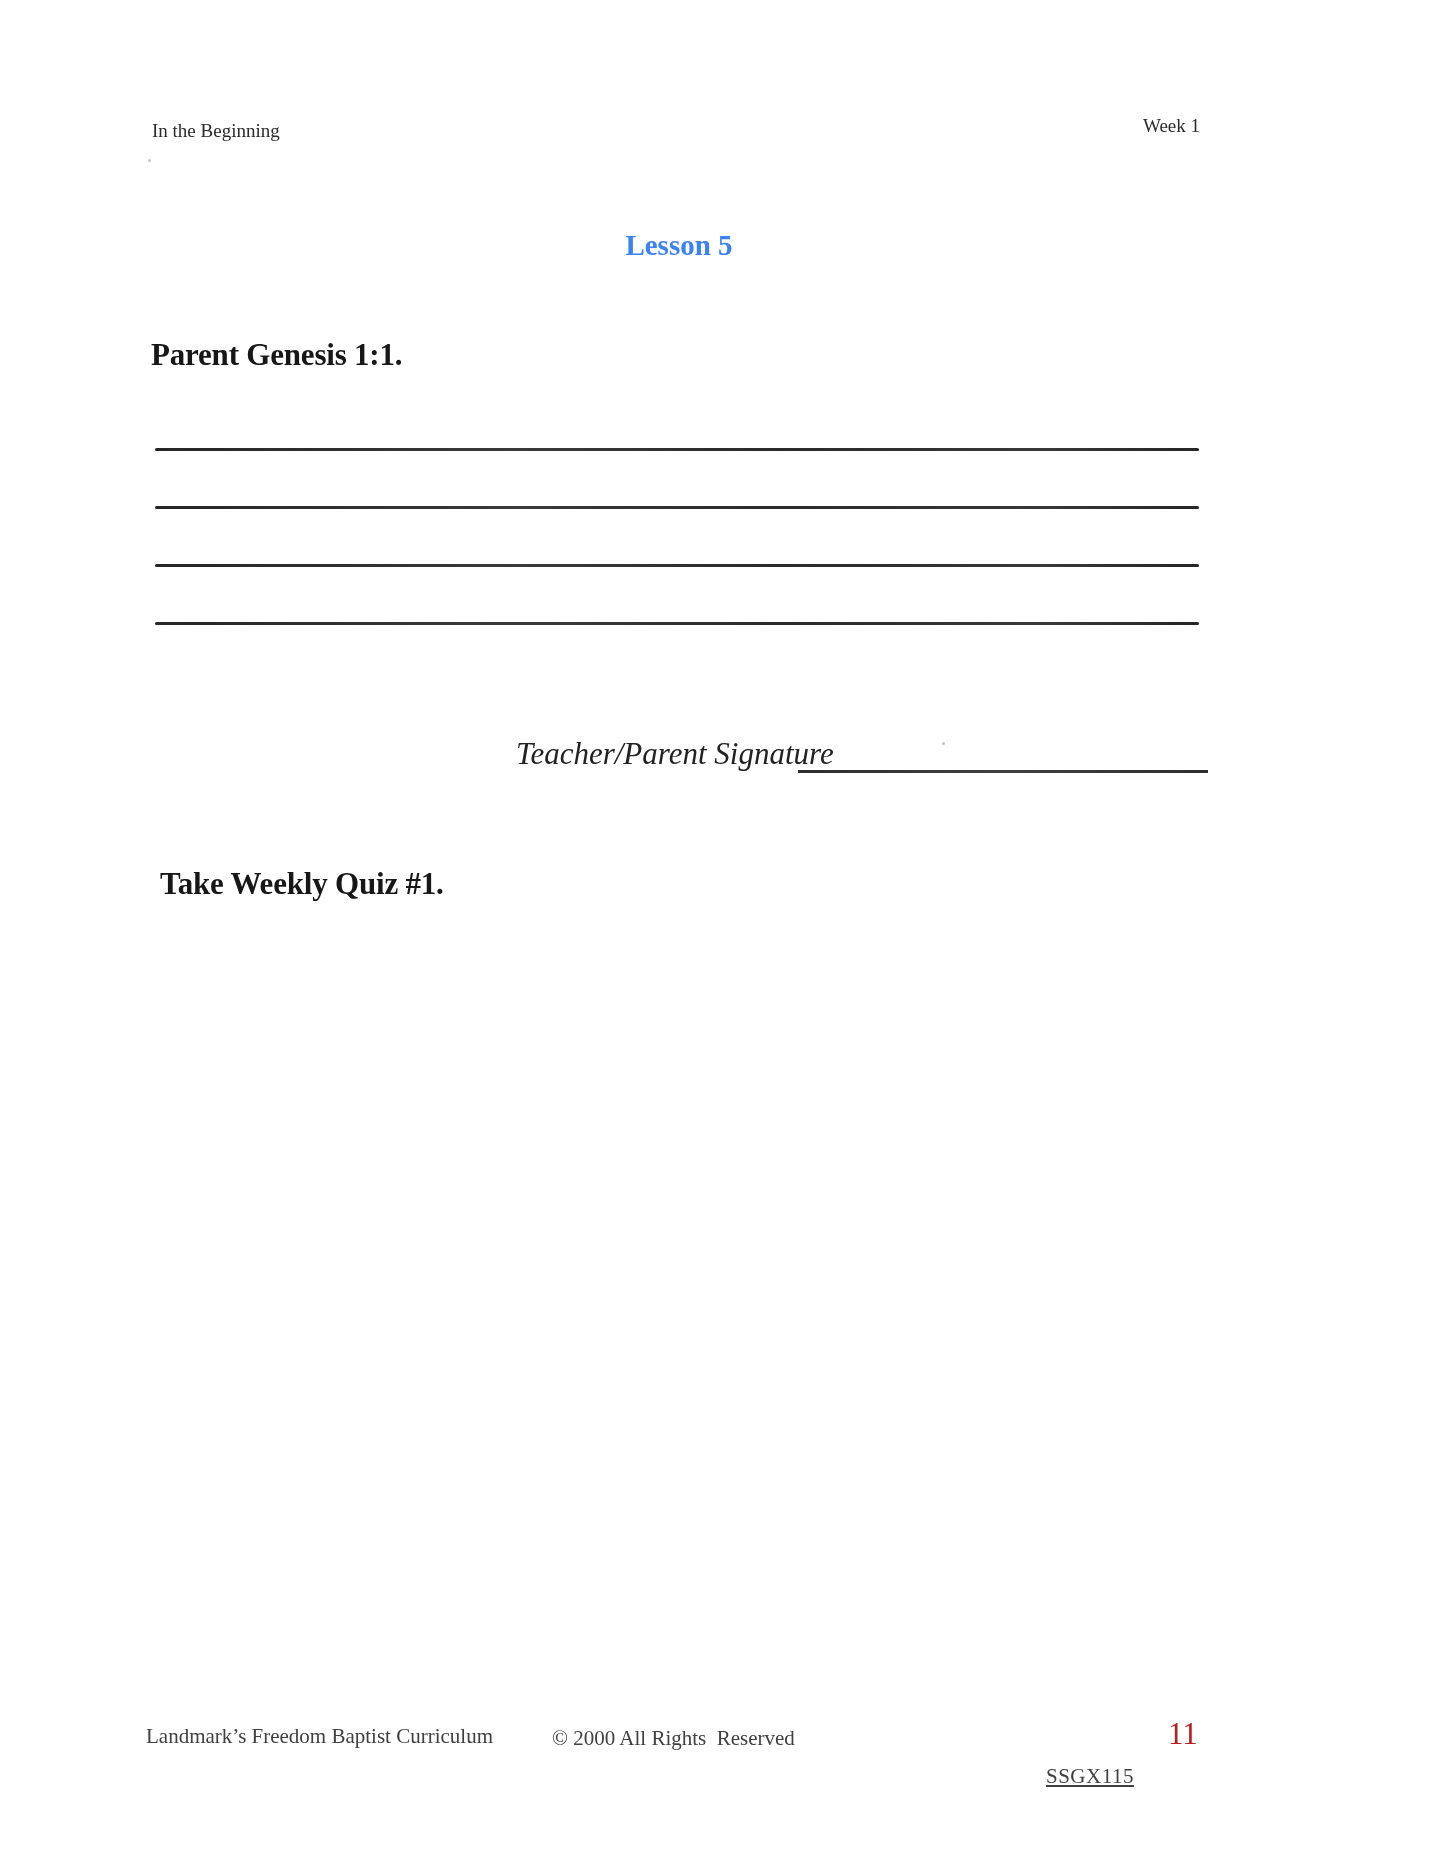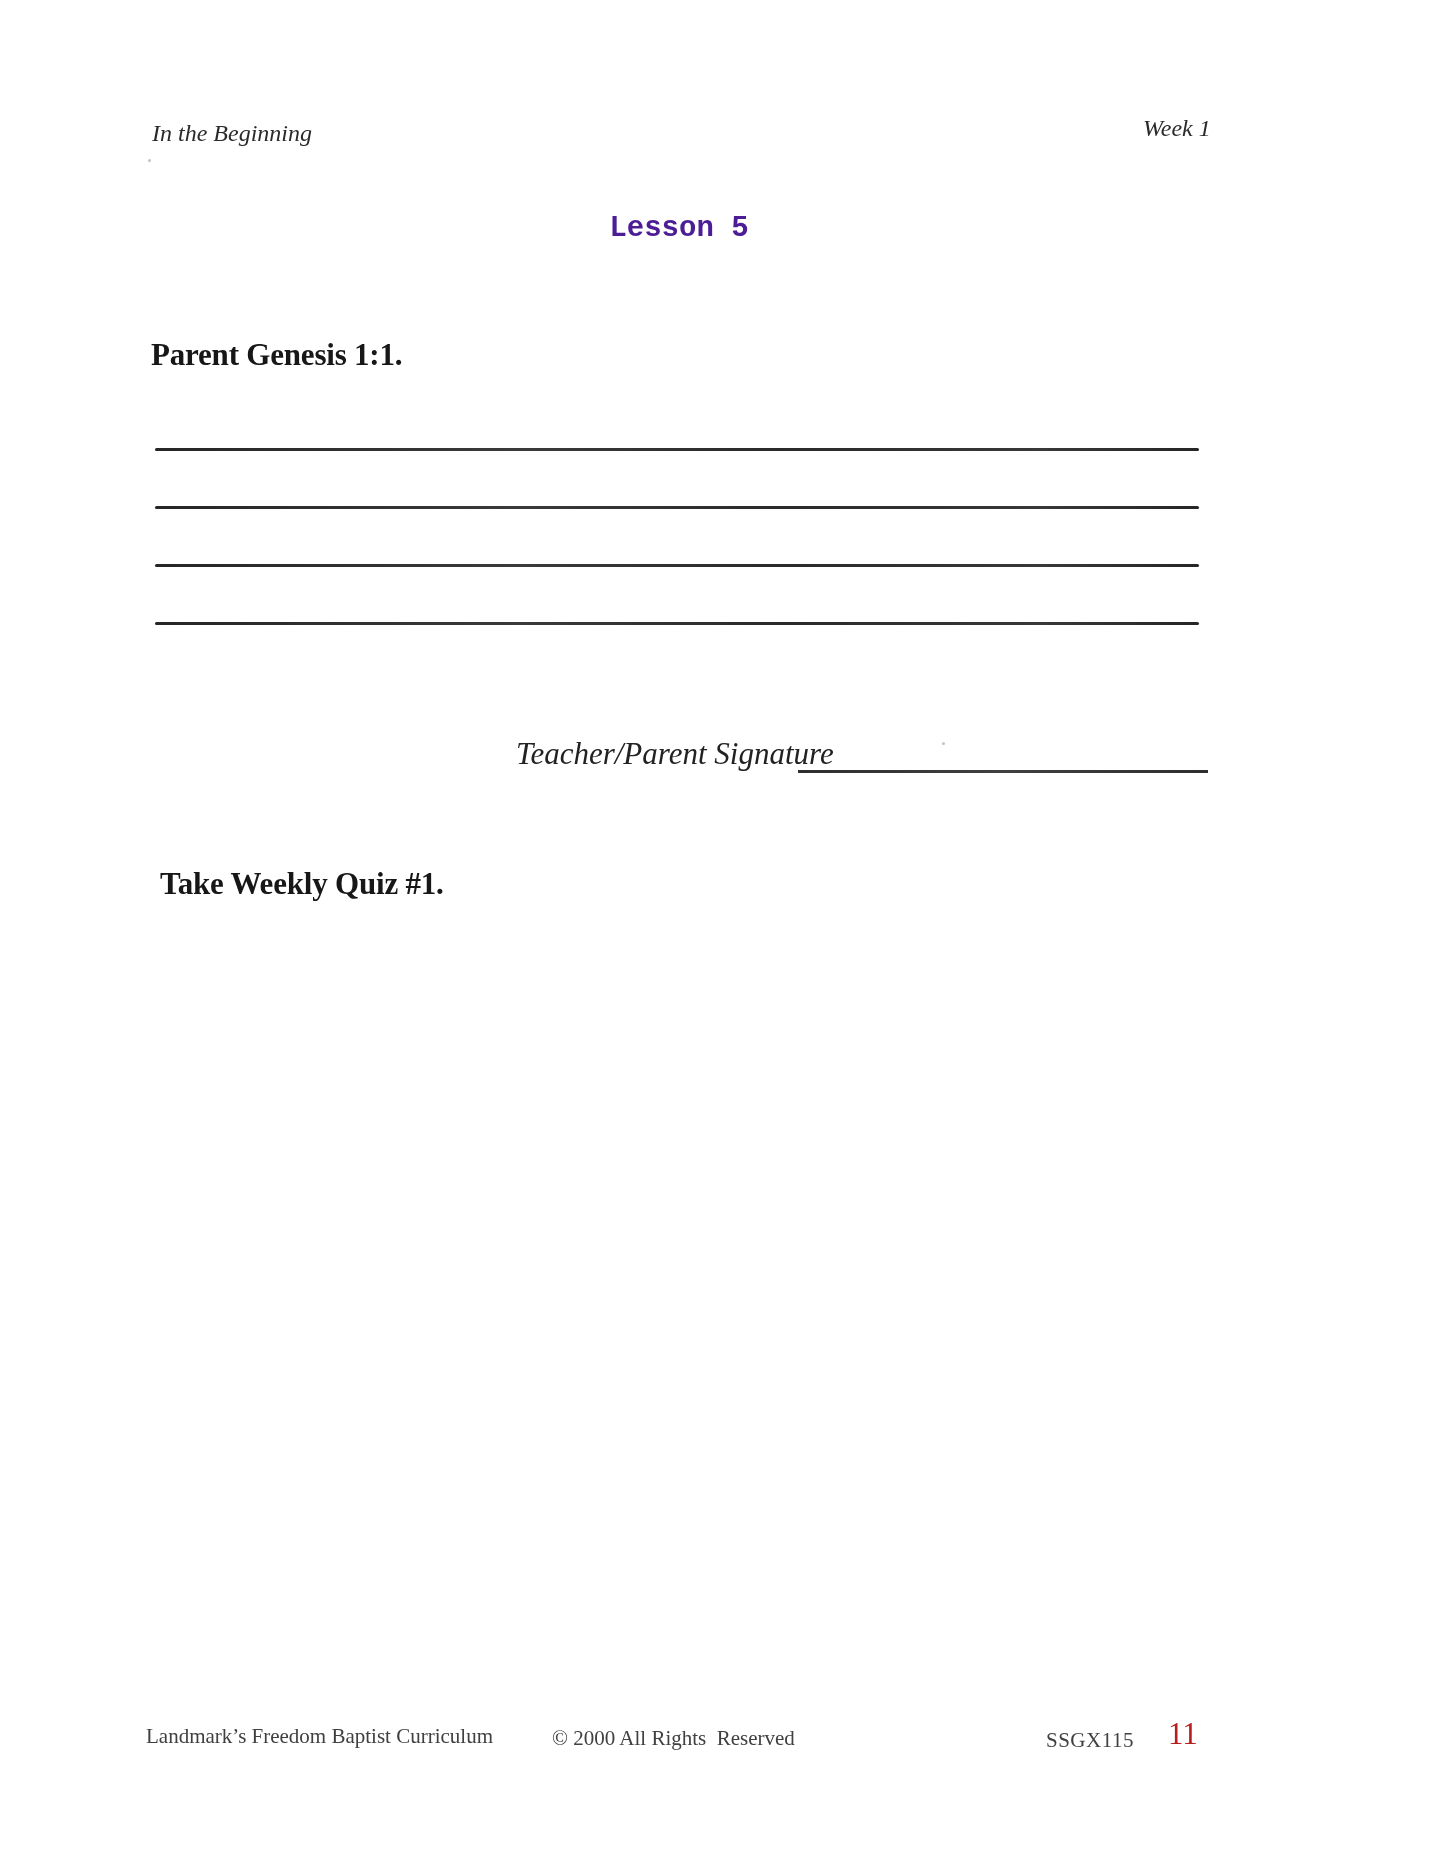--- a/index.html
+++ b/index.html
@@ -13,35 +13,33 @@
     height: 1870px;
     margin: 0 auto;
     background: #ffffff;
     font-family: "Liberation Serif", serif;
     color: #1c1c1c;
     overflow: hidden;
   }
   .abs { position: absolute; }
 
   .header-text {
-    font-style: italic;
-    font-size: 24px;
+    font-size: 19px;
     color: #2a2a2a;
     white-space: nowrap;
   }
 
   .lesson-title {
     left: 0;
-    top: 212px;
+    top: 229px;
     width: 1358px;
     text-align: center;
     font-weight: bold;
     font-size: 29px;
-    color: #4c1d95;
-    font-family: Liberation Mono, monospace;
+    color: #3b82f6;
   }
 
   .task {
     font-weight: bold;
     font-size: 31px;
     color: #171717;
     white-space: nowrap;
     letter-spacing: -0.2px;
   }
 
@@ -113,17 +111,17 @@
 
   <div class="abs task" style="left:160px; top:866px;">Take Weekly Quiz #1.</div>
 
   <div class="abs speck" style="left:148px; top:159px;"></div>
   <div class="abs speck" style="left:942px; top:742px;"></div>
 
   <div class="abs footer-text" style="left:146px; top:1724px;">Landmark’s Freedom Baptist Curriculum</div>
 
   <div class="abs footer-text" style="left:552px; top:1726px;text-align:center;">© 2000 All Rights  Reserved</div>
 
-  <div class="abs footer-text footer-code" style="left:1046px; top:1728px;">SSGX115</div>
+  <div class="abs footer-text footer-code" style="left:1046px; top:1764px;text-decoration:underline;">SSGX115</div>
 
   <div class="abs page-number" style="left:1168px; top:1716px;">11</div>
 
 </div>
 
 </body></html>

